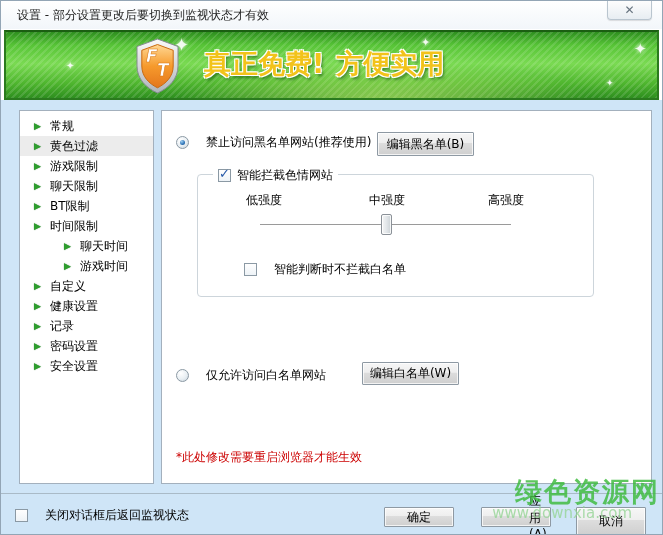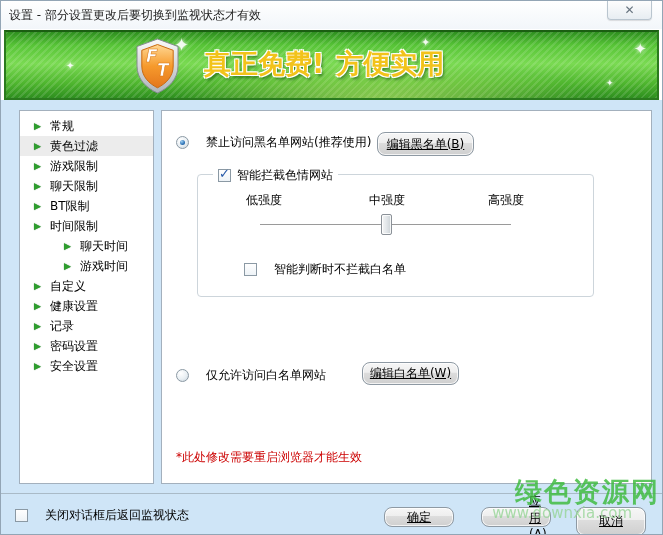--- a/index.html
+++ b/index.html
@@ -9,21 +9,21 @@
     position:relative; width:663px; height:535px;
     background:#fff; border:1px solid #93a5b5; overflow:hidden;
   }
 
   
   .titlebar {
     position:absolute; left:0; top:0; right:0; height:28px;
     background:linear-gradient(180deg,#ffffff,#f2f6fa);
     display:flex; align-items:center;
   }
-  .title-text { font-size:12px; color:#222; padding-left:8px; }
+  .title-text { font-size:12px; color:#222; padding-left:16px; }
   .close-btn {
     position:absolute; right:10px; top:0; width:45px; height:19px;
     border:1px solid #b9c5cf; border-top:none; border-radius:0 0 4px 4px;
     background:linear-gradient(180deg,#fdfdfd,#e7edf2);
     display:flex; align-items:center; justify-content:center;
     font-size:12px; font-weight:bold; color:#65727e; cursor:pointer;
     box-shadow:0 1px 1px rgba(0,0,0,.12);
   }
 
   
@@ -80,24 +80,24 @@
   }
   .cb {
     position:relative; width:13px; height:13px; flex:none; cursor:pointer;
     border:1px solid #8b99a4; background:linear-gradient(180deg,#fefefe,#eef3f7);
   }
   .cb .tick {
     position:absolute; left:0px; top:-4px; font-size:13px; font-weight:bold; color:#2558a8;
   }
   .win7-btn {
     position:absolute;
-    border:1px solid #8e99a3; border-radius:8px;
+    border:1px solid #8e99a3; border-radius:1px;
     background:linear-gradient(180deg,#f6f6f6,#eeeeee 45%,#dddddd 46%,#cfcfcf);
     box-shadow:inset 0 0 0 1px rgba(255,255,255,.75);
-    font-size:12px; color:#000; display:flex; align-items:center; justify-content:center; cursor:pointer;text-decoration:underline;
+    font-size:12px; color:#000; display:flex; align-items:center; justify-content:center; cursor:pointer;
   }
 
   
   .groupbox {
     position:absolute; left:35px; top:63px; width:397px; height:123px;
     border:1px solid #cdd5db; border-radius:4px;
   }
   .legend {
     position:absolute; left:15px; top:-8px; background:#fff; padding:0 5px;
     display:flex; align-items:center; gap:6px; font-size:12px; white-space:nowrap;

